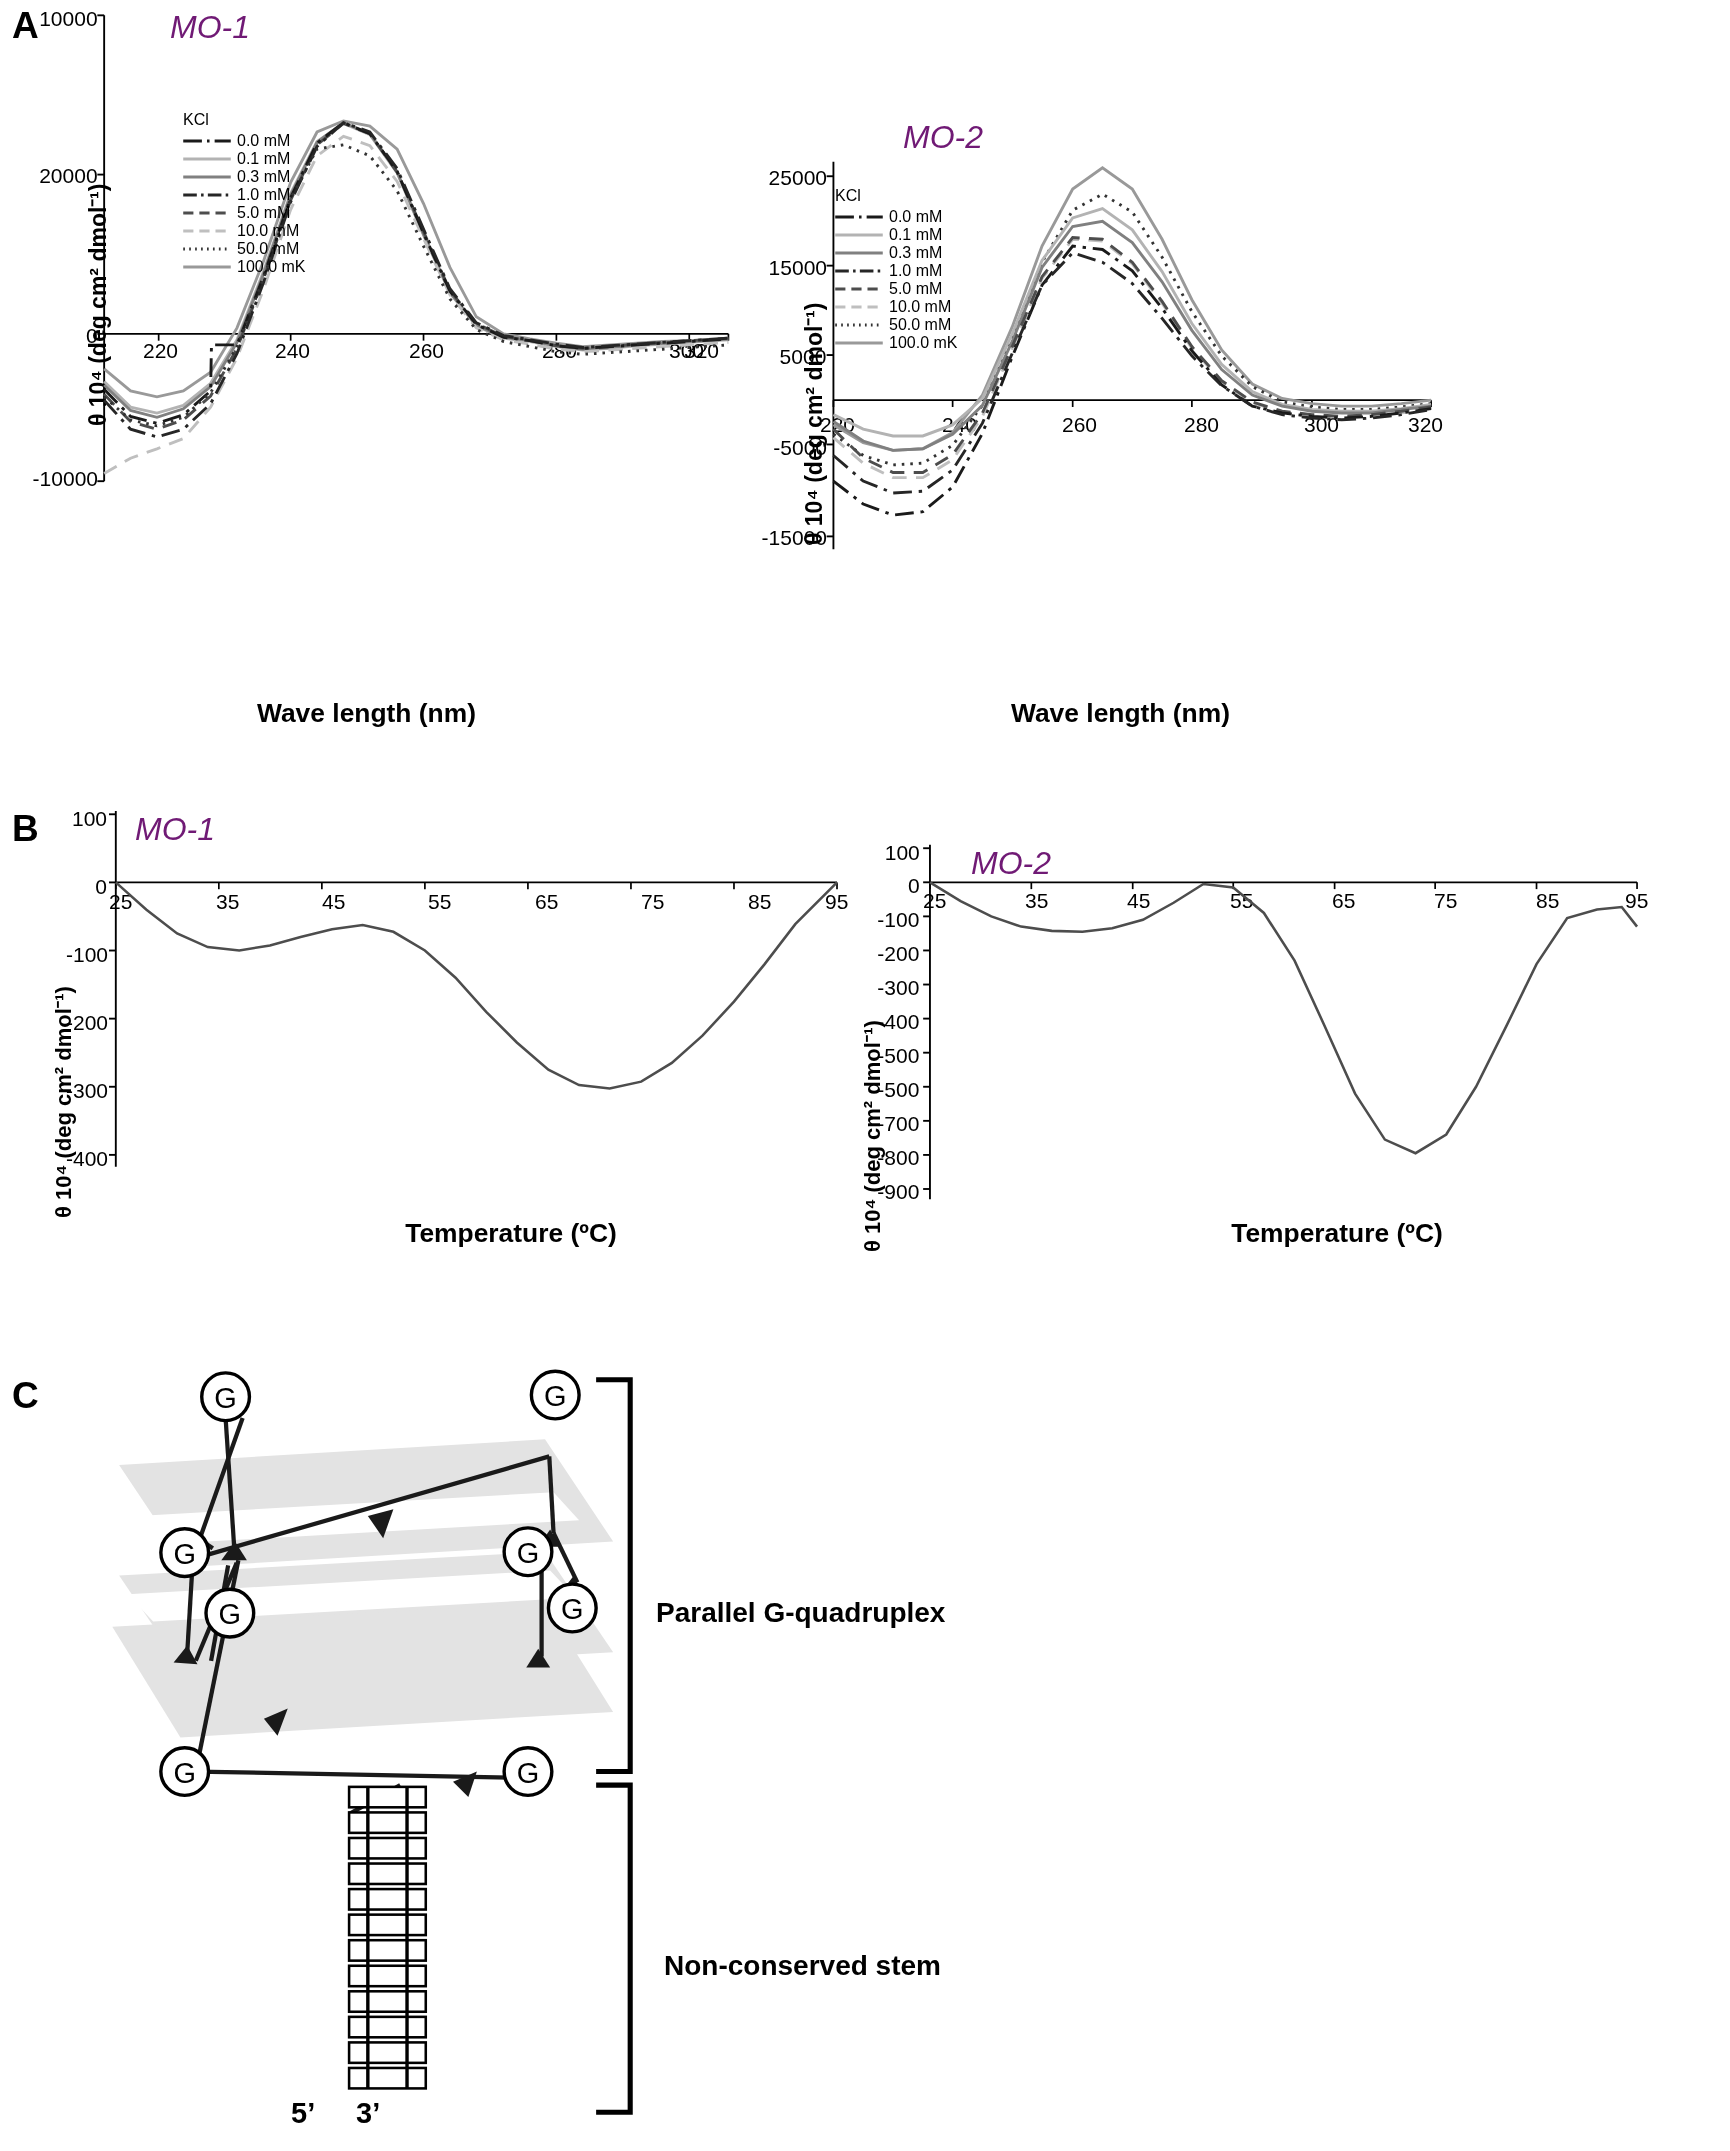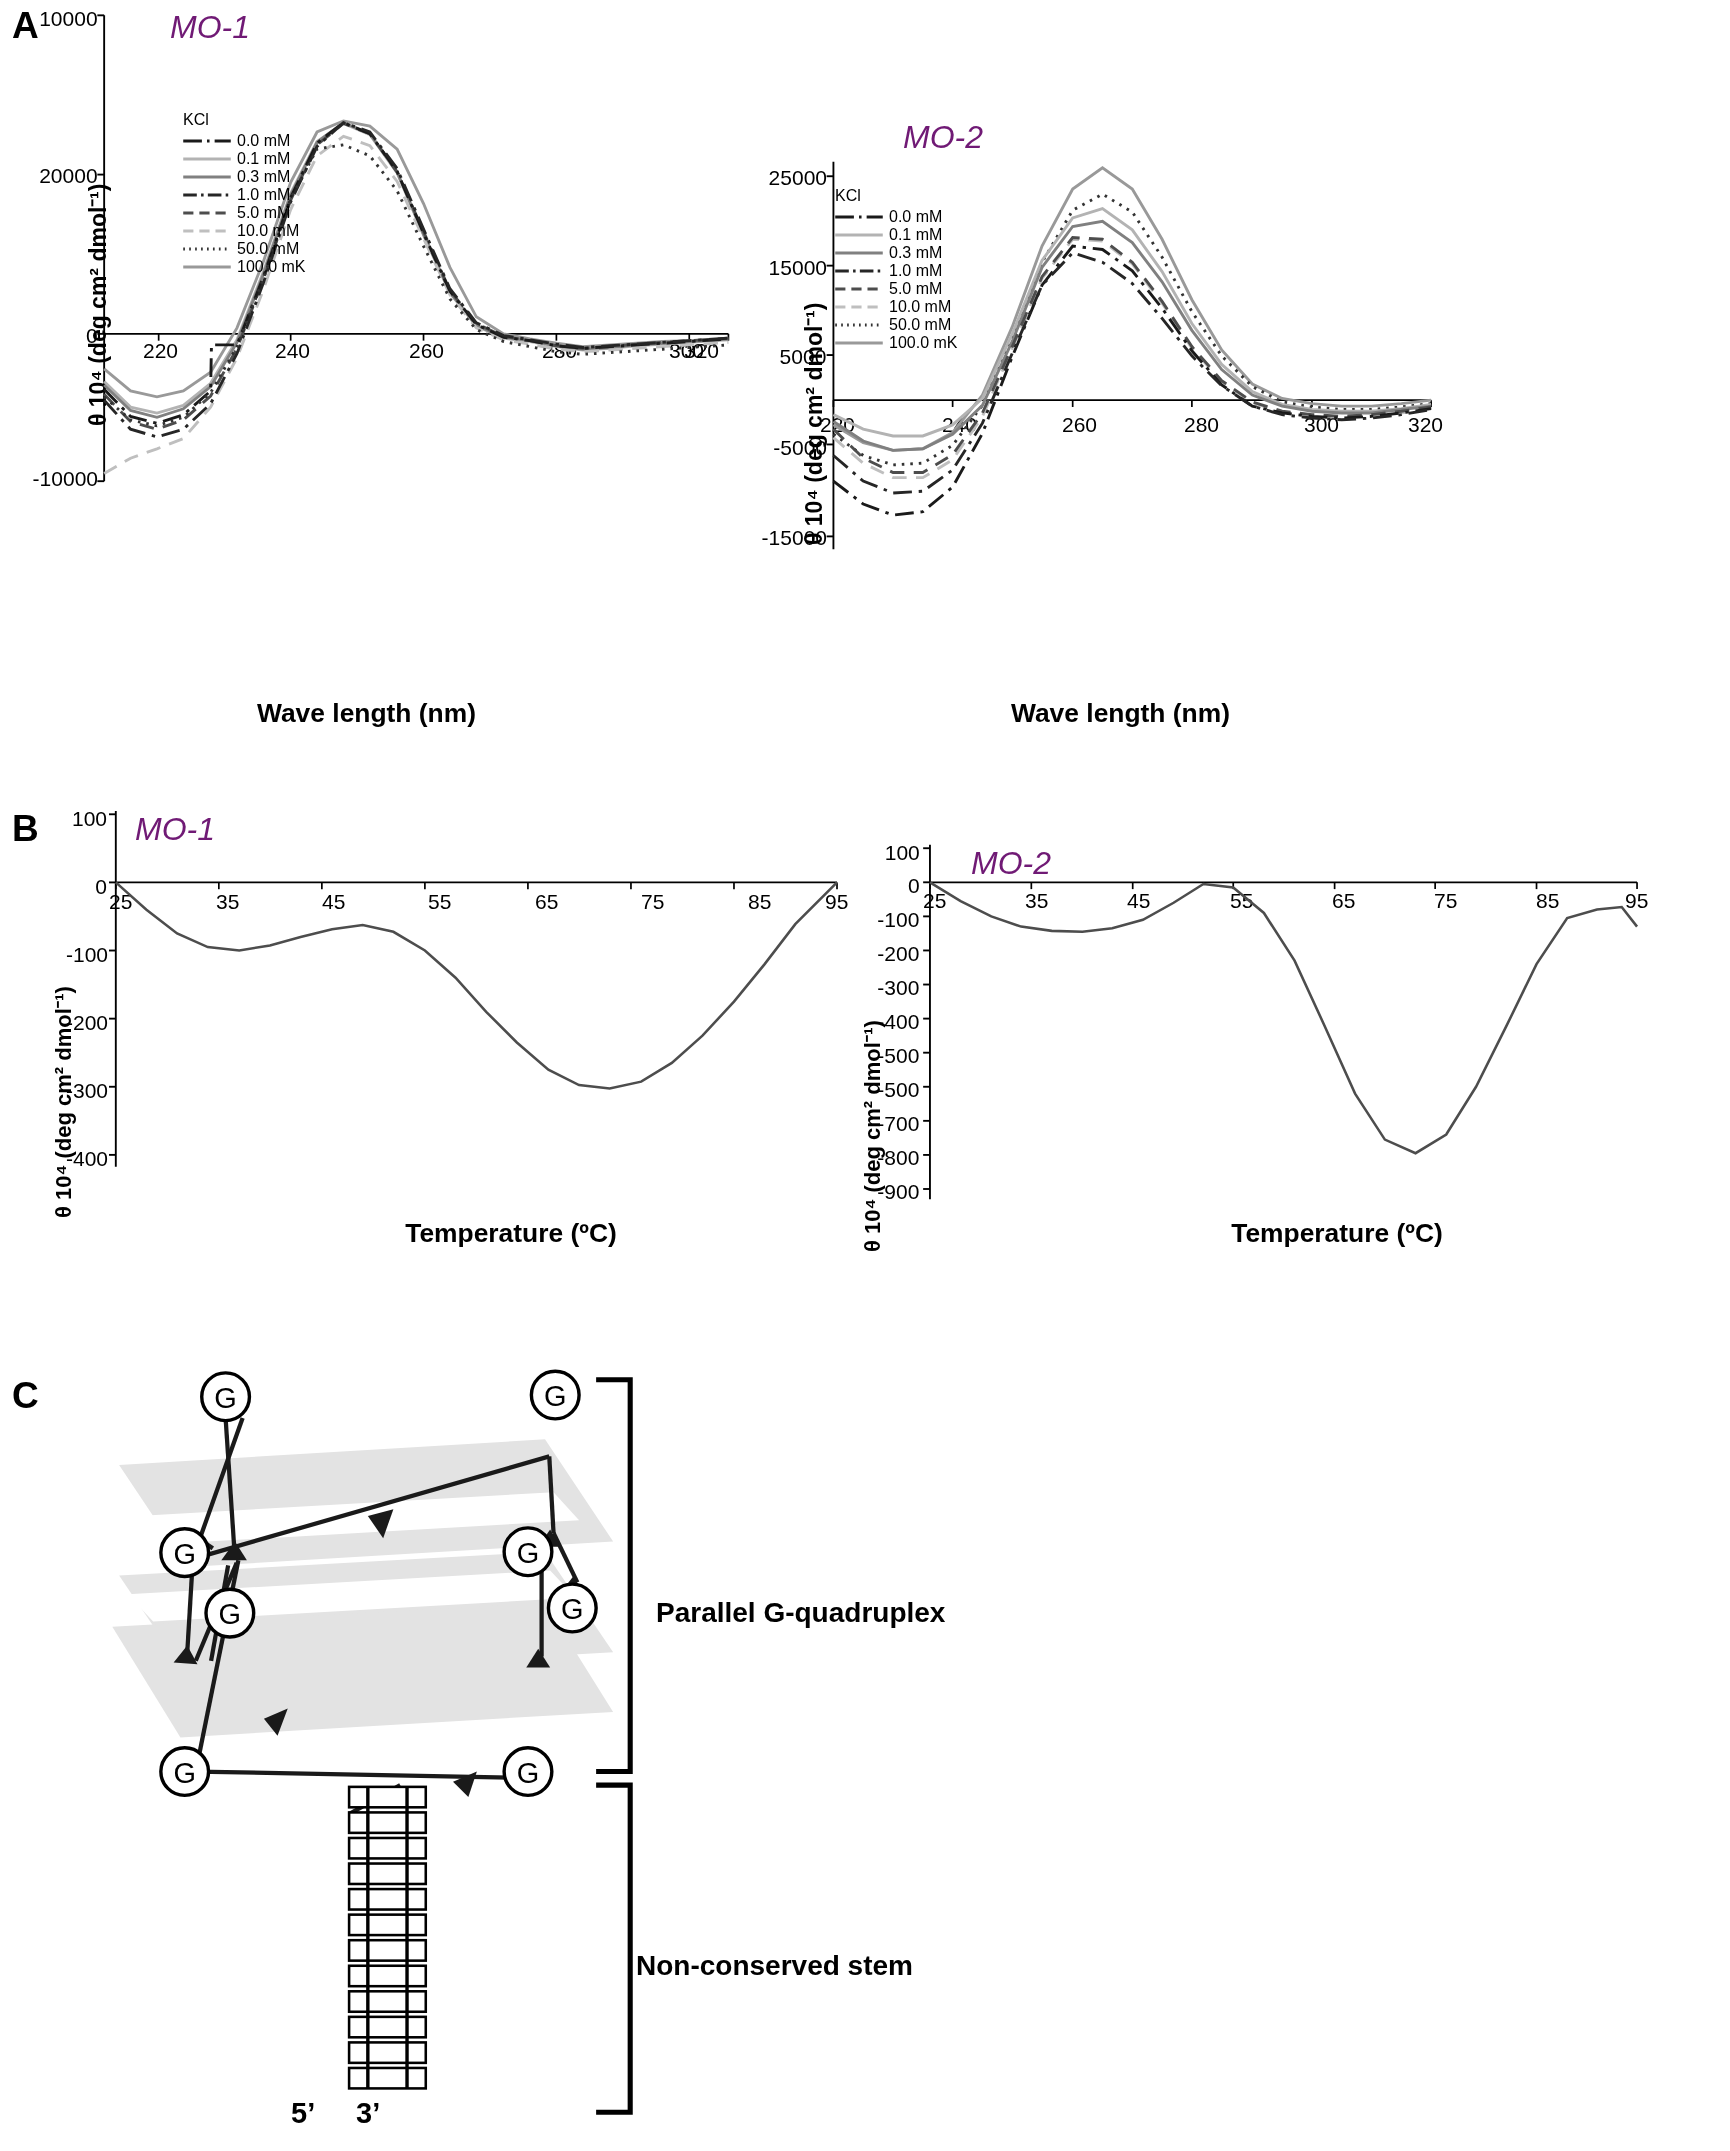--- a/index.html
+++ b/index.html
@@ -551,18 +551,18 @@
 
     <g stroke="#000" stroke-width="6" fill="none">
       <path d="M620,10 L660,10 L660,470 L620,470"></path>
     </g>
     <g stroke="#000" stroke-width="6" fill="none">
       <path d="M620,486 L660,486 L660,870 L620,870"></path>
     </g>
   </svg>
 
   <div class="bracket-label" style="left:588px; top:194px;margin-top:32px;">Parallel G-quadruplex</div>
-  <div class="bracket-label" style="left:568px; top:579px;">Non-conserved stem</div>
+  <div class="bracket-label" style="left:596px; top:579px;">Non-conserved stem</div>
 
   <div class="struct-label" style="left:223px; top:726px;">5’</div>
   <div class="struct-label" style="left:288px; top:726px;">3’</div>
 </div>
 
 
 </body></html>

